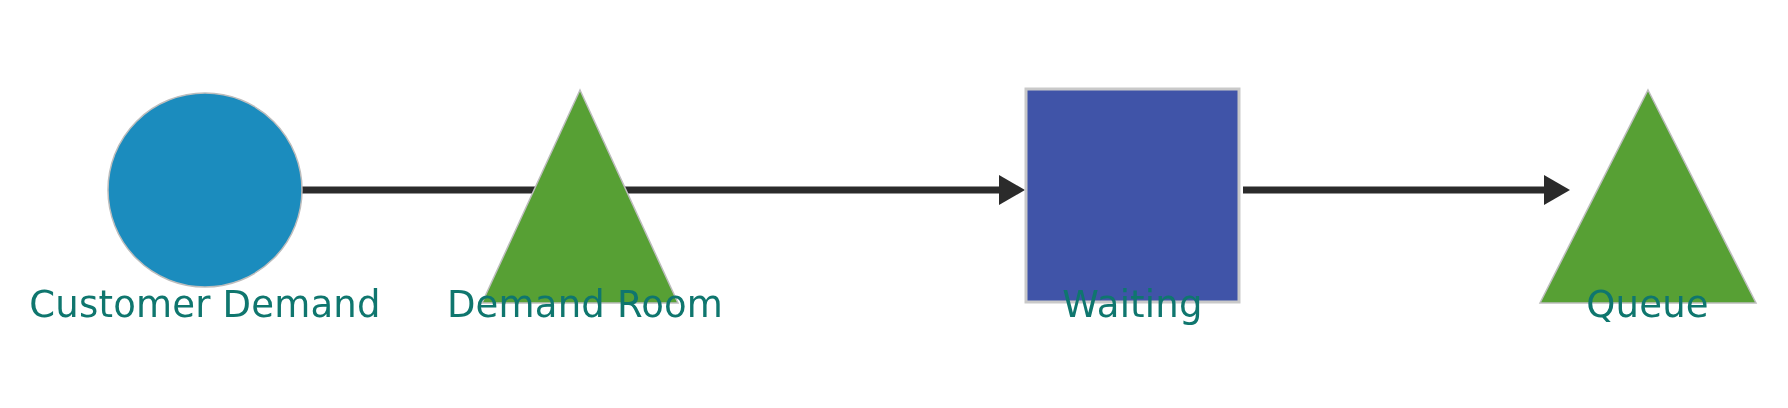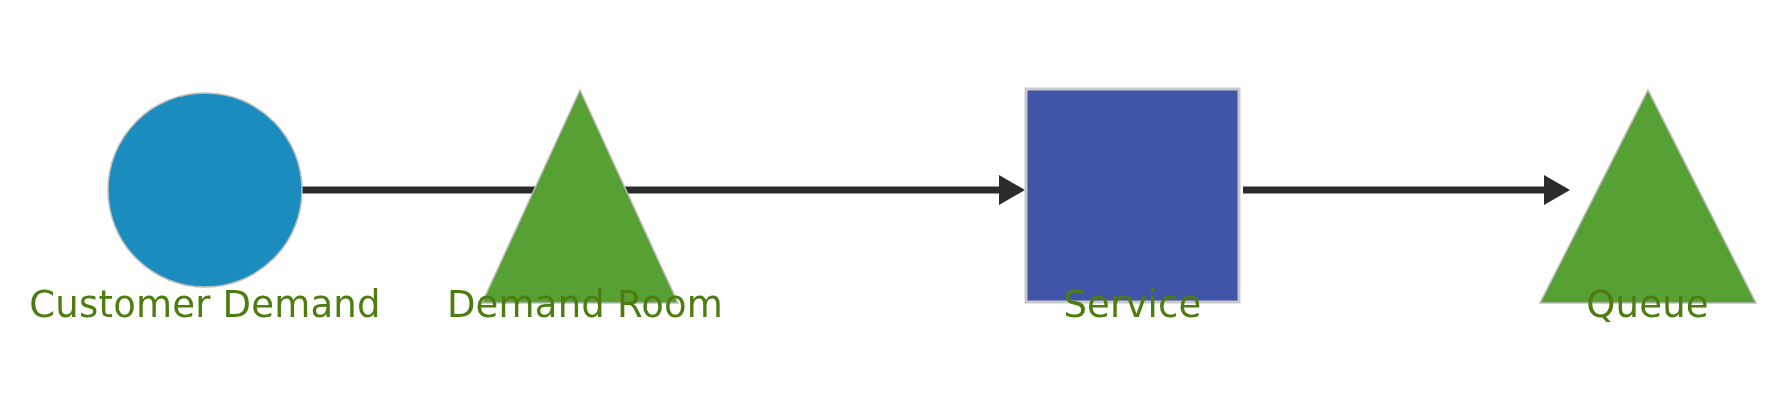--- a/index.html
+++ b/index.html
@@ -24,21 +24,21 @@
     width: 1788px;
     height: 408px;
     display: block;
   }
   .node-label {
     position: absolute;
     text-align: center;
     font-family: "DejaVu Sans", sans-serif;
     font-size: 37px;
     font-weight: 400;
-    color: #4d7c0f;
+    color: #0f766e;
     letter-spacing: 0.2px;
     white-space: nowrap;
     line-height: 1;
   }
   .lbl-0 { left: 0px;    top: 286px; width: 410px; }
   .lbl-1 { left: 400px;  top: 286px; width: 370px; }
   .lbl-2 { left: 955px;  top: 286px; width: 355px; }
   .lbl-3 { left: 1470px; top: 286px; width: 355px; }
 </style>
 </head>
@@ -78,17 +78,17 @@
     <g>
       <polygon points="1648,90 1756,303 1540,303" fill="#57a034" stroke="#bdbdbd" stroke-width="1.5"></polygon>
     </g>
 
   </svg>
 
   <div class="node-label lbl-0">Customer Demand</div>
 
   <div class="node-label lbl-1">Demand Room</div>
 
-  <div class="node-label lbl-2">Service</div>
+  <div class="node-label lbl-2">Waiting</div>
 
   <div class="node-label lbl-3">Queue</div>
 
 </div>
 
 </body></html>

